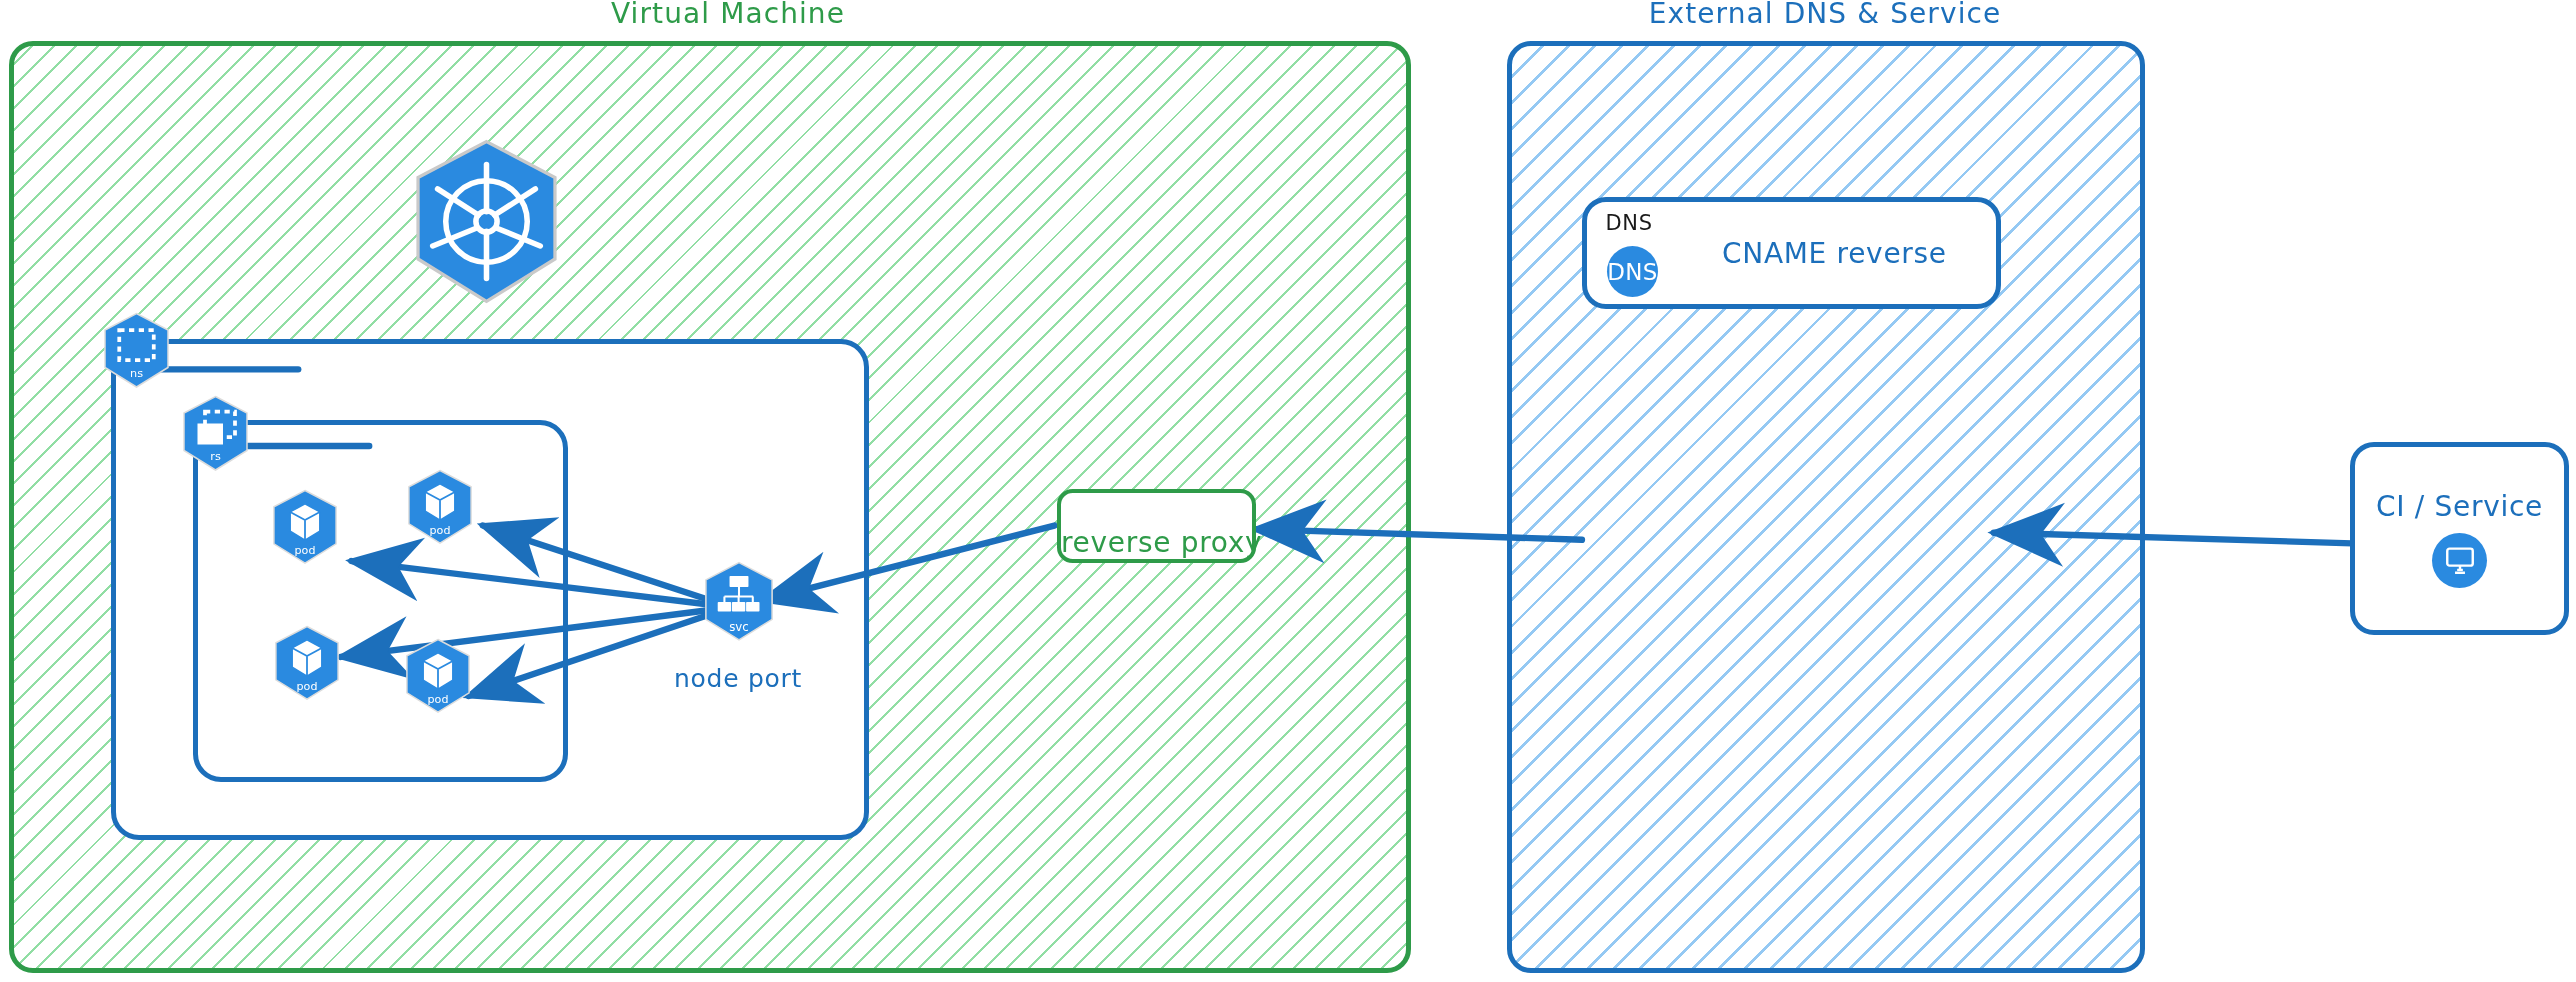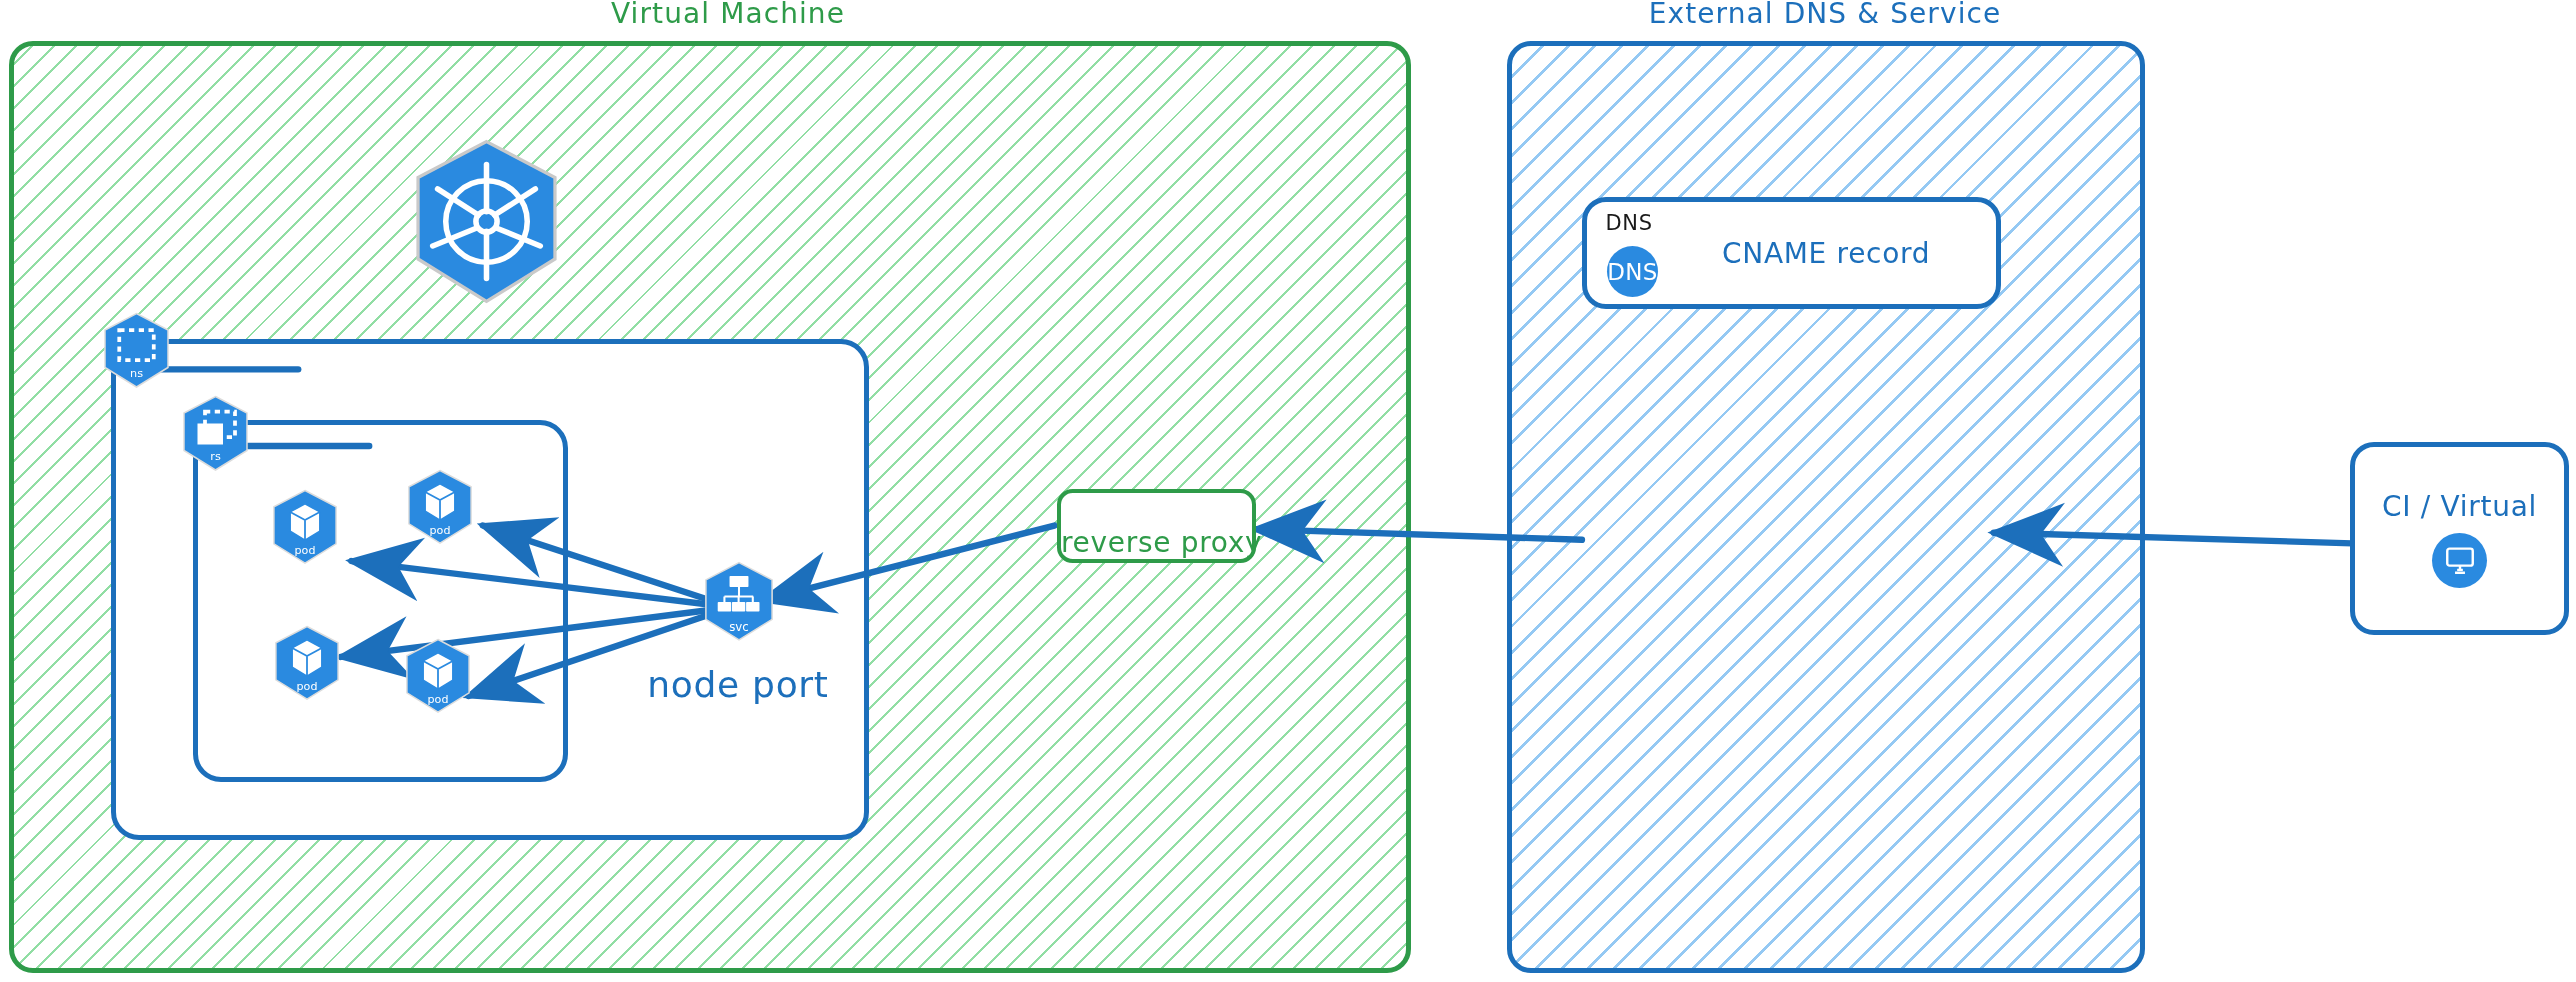--- a/index.html
+++ b/index.html
@@ -73,21 +73,21 @@
 
   
   .hept{position:absolute;}
   .hept svg{display:block;overflow:visible;}
   .hept .glyphlabel{
     fill:#ffffff;font-family:"DejaVu Sans", sans-serif;
     font-size:15px;text-anchor:middle;
   }
   .freelabel{
     position:absolute;color:#1c6fbb;white-space:nowrap;
-    font-family:"DejaVu Sans", sans-serif;font-size:36px;
+    font-family:"DejaVu Sans", sans-serif;font-size:25px;
     transform:translateX(-50%);letter-spacing:0.7px;
   }
 
   svg.edges{position:absolute;left:0;top:0;width:2576px;height:983px;pointer-events:none;}
 </style>
 </head>
 <body>
 
 <div class="stage">
 
@@ -237,27 +237,27 @@
 
   <div class="card green" style="left:1057px;top:489px;width:199px;height:74px;align-items:flex-end;">
     <span class="card-text center">reverse proxy</span>
   </div>
 
   <div class="card blue" style="left:1582px;top:197px;width:419px;height:112px;">
     <span class="corner-tag">DNS</span>
     <div class="circ" style="left:20px;top:44px;width:51px;height:51px;">
       <span class="cap">DNS</span>
     </div>
-    <span class="card-text" style="margin-left:135px;">CNAME record</span>
+    <span class="card-text" style="margin-left:135px;">CNAME reverse</span>
   </div>
 
 
   <div class="card blue" style="left:2350px;top:442px;width:219px;height:193px;
               flex-direction:column;justify-content:center;">
-    <span class="card-text" style="margin-bottom:10px;">CI / Virtual</span>
+    <span class="card-text" style="margin-bottom:10px;">CI / Service</span>
     <div class="circ" style="position:relative;left:0;top:0;width:55px;height:55px;">
       <svg width="34" height="34" viewBox="0 0 24 24" fill="none" stroke="#ffffff" stroke-width="1.7" stroke-linejoin="round">
         <rect x="3" y="4" width="18" height="12" rx="1.6"></rect>
         <path d="M12 16 L12 19 M8.5 21 L15.5 21 M10 19 L14 19"></path>
       </svg>
     </div>
   </div>
 
 </div>
 

